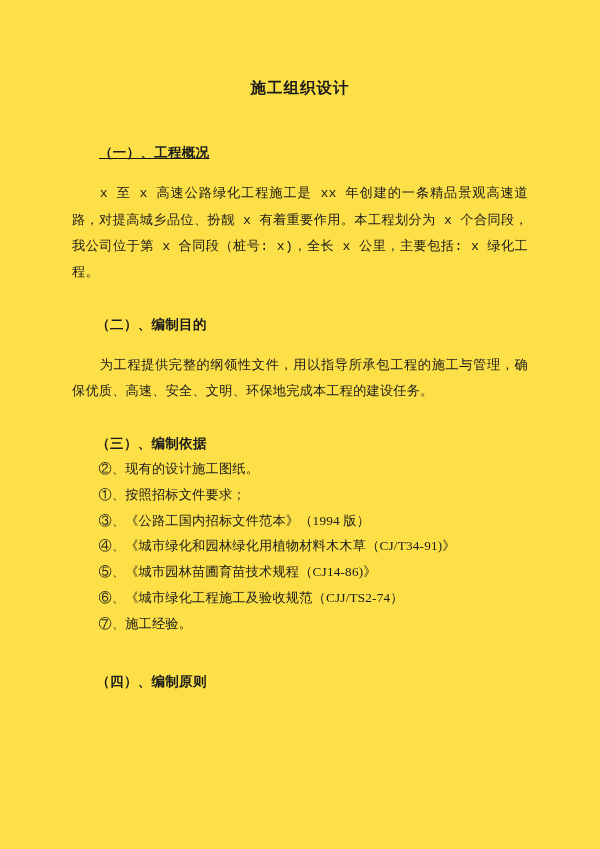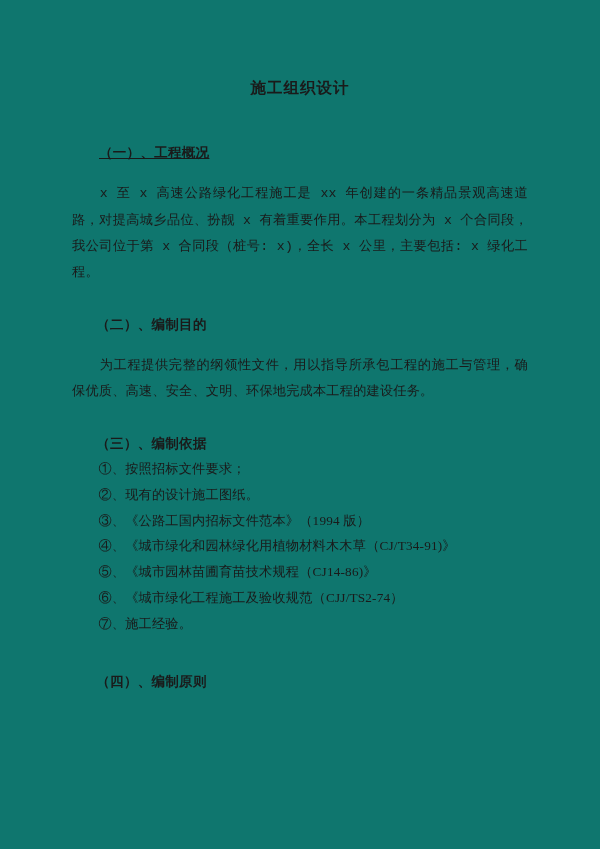--- a/index.html
+++ b/index.html
@@ -13,21 +13,21 @@
     font-family: "Liberation Serif", "DejaVu Serif", serif;
     color: #1a1a1a;
     overflow: hidden;
   }
   .page {
     position: relative;
     width: 600px;
     height: 849px;
     box-sizing: border-box;
     padding: 62px 72px 40px 72px;
-    background: #0f766e;
+    background: #fde047;
   }
   .doc-title {
     text-align: center;
     font-size: 15.5px;
     font-weight: bold;
     letter-spacing: 1px;
     margin-top: 14px;
     margin-bottom: 0;
     line-height: 1.6;
   }
@@ -89,22 +89,22 @@
   <div class="section">
     <div class="section-heading heading-indent-wide">（二）、编制目的</div>
     <div class="sp-sm"></div>
     <div class="para indent2">为工程提供完整的纲领性文件，用以指导所承包工程的施工与管理，确保优质、高速、安全、文明、环保地完成本工程的建设任务。</div>
   </div>
 
   <div class="sp-md"></div>
 
   <div class="section">
     <div class="section-heading heading-indent-wide">（三）、编制依据</div>
+    <div class="list-item">②、现有的设计施工图纸。</div>
     <div class="list-item">①、按照招标文件要求；</div>
-    <div class="list-item">②、现有的设计施工图纸。</div>
     <div class="list-item">③、《公路工国内招标文件范本》（1994 版）</div>
     <div class="list-item">④、《城市绿化和园林绿化用植物材料木木草（CJ/T34-91)》</div>
     <div class="list-item">⑤、《城市园林苗圃育苗技术规程（CJ14-86)》</div>
     <div class="list-item">⑥、《城市绿化工程施工及验收规范（CJJ/TS2-74）</div>
     <div class="list-item">⑦、施工经验。</div>
   </div>
 
   <div class="sp-lg"></div>
 
   <div class="section">

